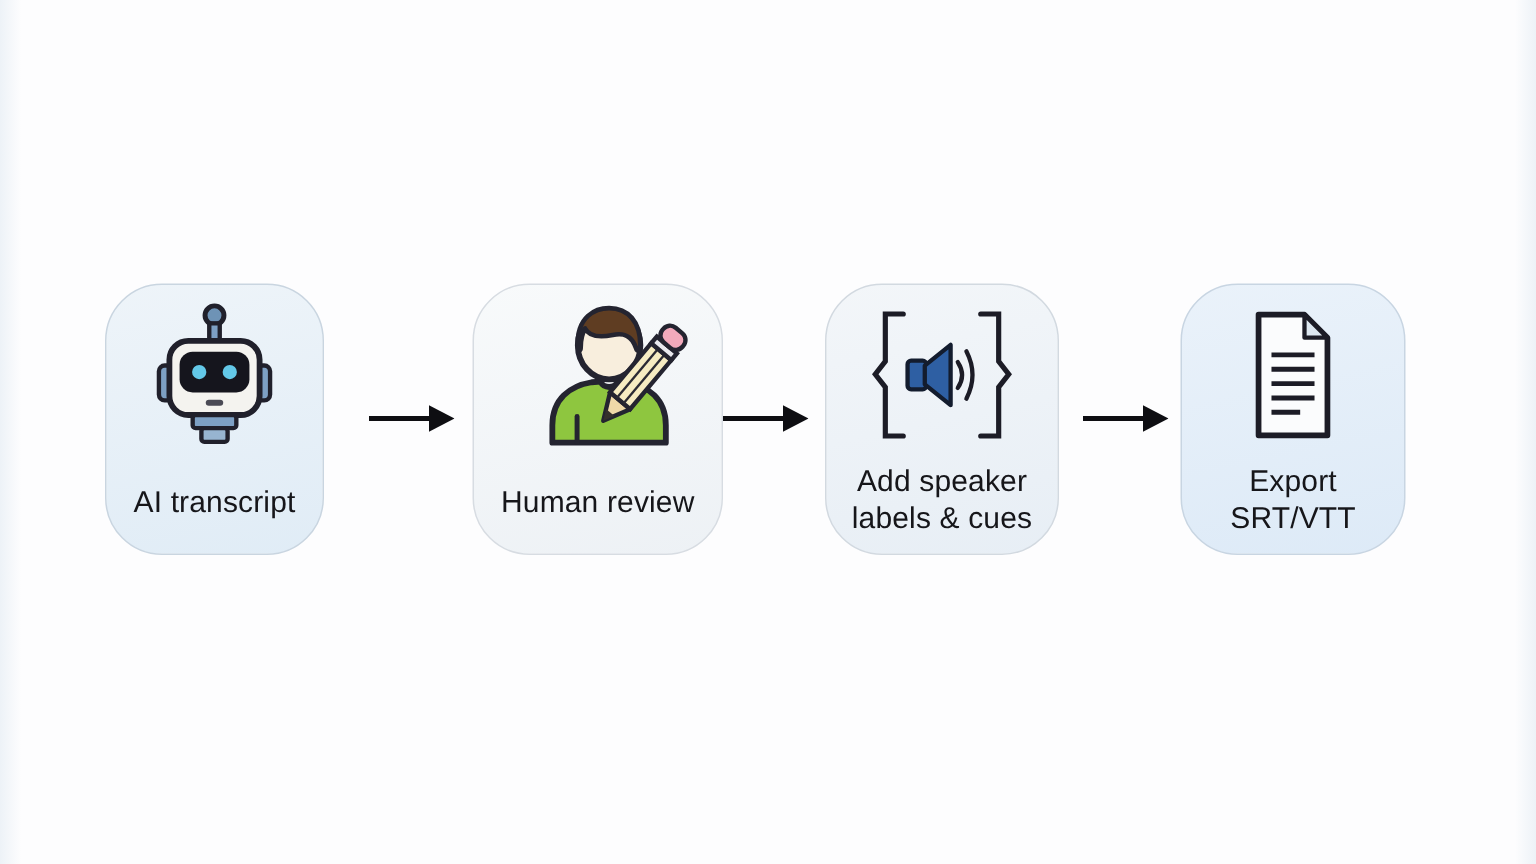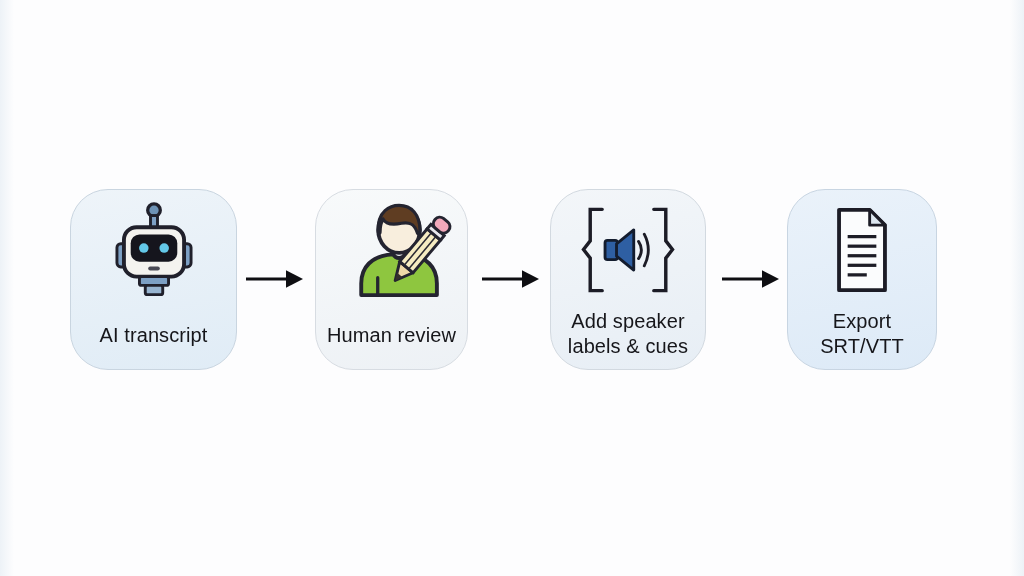--- a/index.html
+++ b/index.html
@@ -17,22 +17,22 @@
 
   .step-box {
     position: absolute;
     top: 189px;
     height: 181px;
     border-radius: 38px;
     box-sizing: border-box;
     display: flex;
     flex-direction: column;
   }
-  #box-1 { left: 70px;  width: 167px; background: linear-gradient(168deg, #eef4f9 0%, #e0ecf6 100%); border: 1.5px solid #c9d5e0; }
-  #box-2 { left: 315px; width: 153px; background: linear-gradient(168deg, #f8fafb 0%, #edf1f5 100%); border: 1.5px solid #d7dce2; }
+  #box-1 { left: 70px;  width: 146px; background: linear-gradient(168deg, #eef4f9 0%, #e0ecf6 100%); border: 1.5px solid #c9d5e0; }
+  #box-2 { left: 315px; width: 167px; background: linear-gradient(168deg, #f8fafb 0%, #edf1f5 100%); border: 1.5px solid #d7dce2; }
   #box-3 { left: 550px; width: 156px; background: linear-gradient(168deg, #f3f6f9 0%, #e7eef5 100%); border: 1.5px solid #d2d9e0; }
   #box-4 { left: 787px; width: 150px; background: linear-gradient(168deg, #eaf2fa 0%, #ddeaf7 100%); border: 1.5px solid #c8d5e2; justify-content: space-between; }
 
   .icon-zone {
     height: 110px;
     display: flex;
     justify-content: center;
     align-items: flex-start;
     padding-top: 11px;
   }

